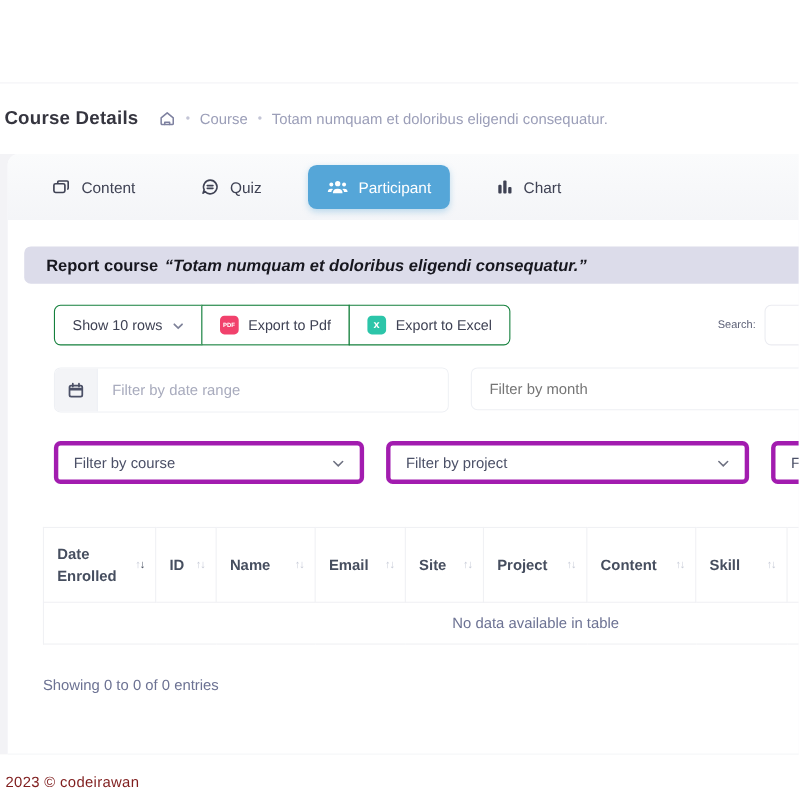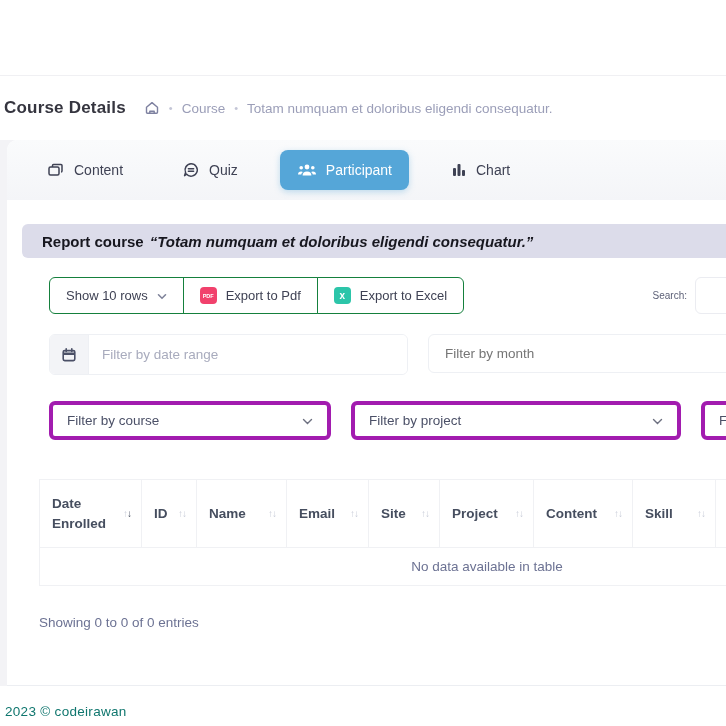--- a/index.html
+++ b/index.html
@@ -83,21 +83,21 @@
   .th-label { line-height:1.45; }
   .sort { font-size:10px; letter-spacing:-1px; white-space:nowrap; cursor:pointer; }
   .sort .up, .sort .dn { color:#c8ccd8; }
   .sort.desc .dn { color:#464e5f; }
   td.empty { height:38px; text-align:center; font-size:13.5px; color:#6c7293; }
 
   .summary { margin-top:29px; font-size:13.5px; color:#6c7293; }
 
   
   .footer { padding:16px 0 0 5px; background:#fff; }
-  .footer span { font-size:13.5px; color:#0f766e; letter-spacing:.3px; }
+  .footer span { font-size:13.5px; color:#7f1d1d; letter-spacing:.3px; }
 </style>
 </head>
 <body>
 
 <header class="topbar"></header>
 
 <section class="page-head">
   <h1 class="page-title">Course Details</h1>
   <nav class="breadcrumb">
     <span class="bc-home">

